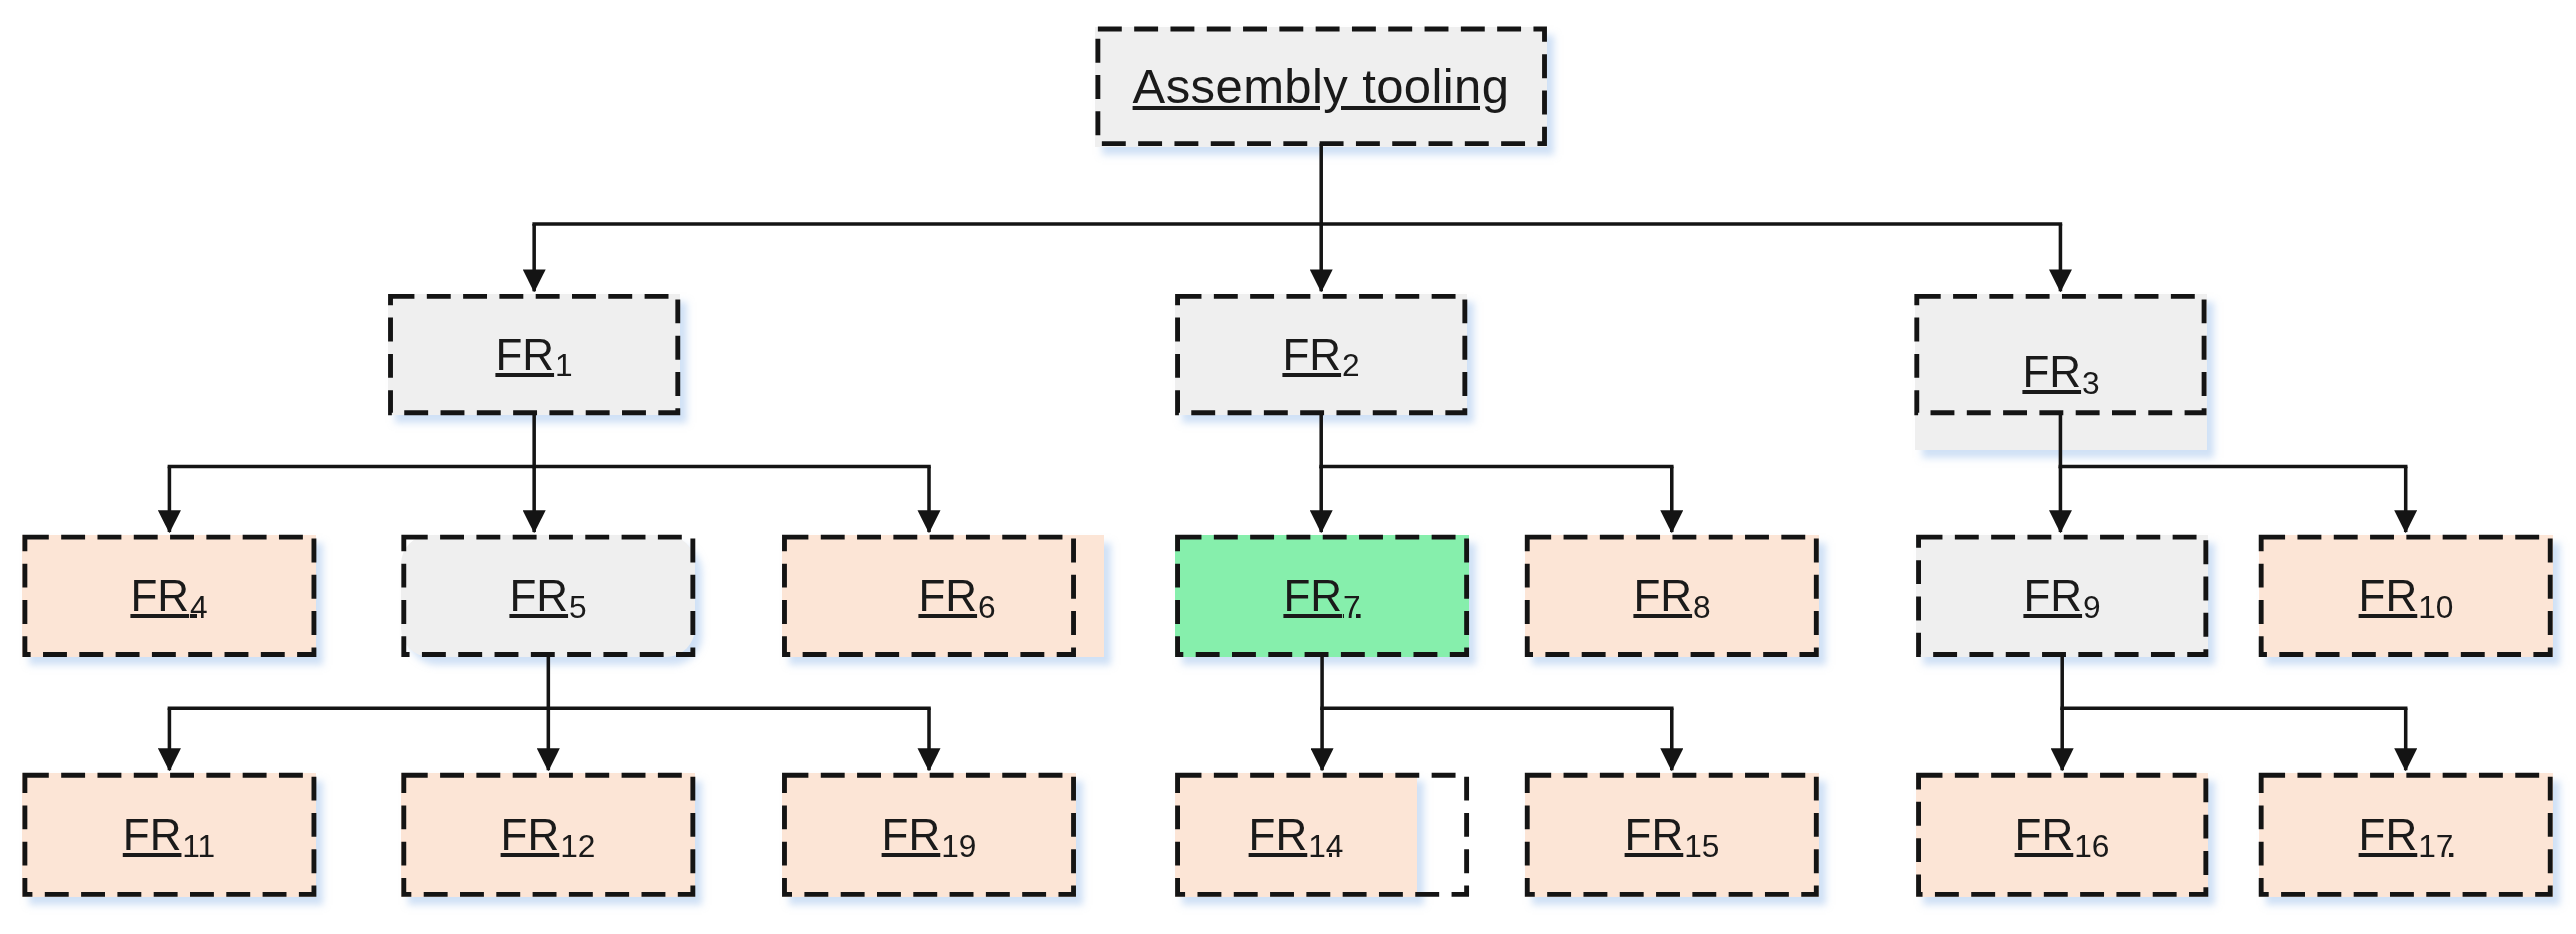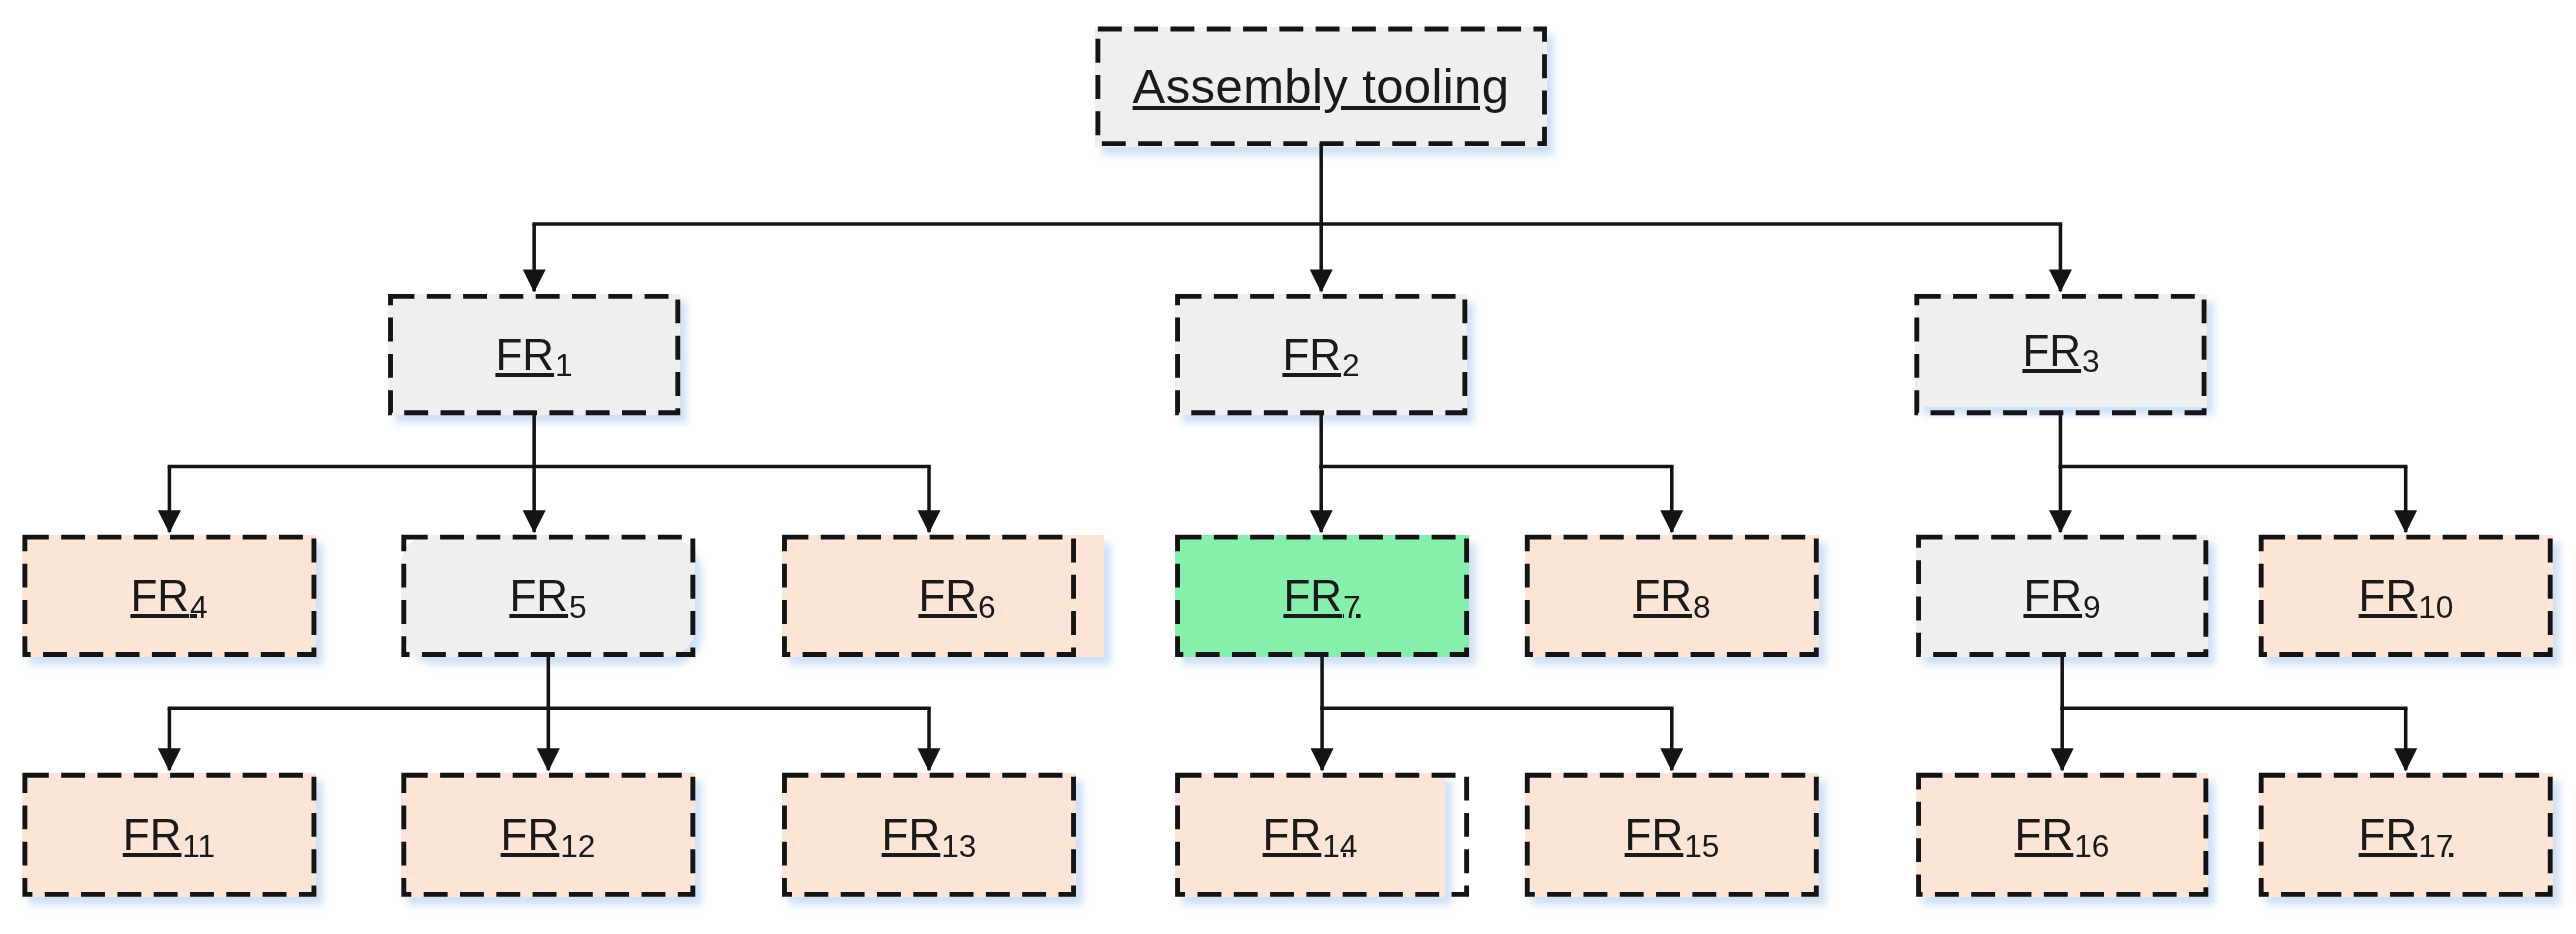--- a/index.html
+++ b/index.html
@@ -114,21 +114,21 @@
   </svg>
 <div class="node root" style="left: 1095px; top: 26.6px; width: 452px; height: 120px; background: rgb(239, 239, 239); box-shadow: rgba(161, 196, 238, 0.5) 7px 8px 7px; color: rgb(26, 26, 26);">
       <span class="lbl"><span>Assembly tooling</span></span>
     </div>
     <div class="node" style="left: 388px; top: 294px; width: 292px; height: 121px; background: rgb(239, 239, 239); box-shadow: rgba(161, 196, 238, 0.5) 7px 8px 7px; color: rgb(26, 26, 26);">
       <span class="lbl"><span>FR</span><span class="sub">1</span></span>
     </div>
     <div class="node" style="left: 1175px; top: 294px; width: 292px; height: 121px; background: rgb(239, 239, 239); box-shadow: rgba(161, 196, 238, 0.5) 7px 8px 7px; color: rgb(26, 26, 26);">
       <span class="lbl"><span>FR</span><span class="sub">2</span></span>
     </div>
-    <div class="node" style="left: 1915px; top: 294px; width: 292px; height: 113px; background: rgb(239, 239, 239); box-shadow: rgba(161, 196, 238, 0.5) 7px 8px 7px; color: rgb(26, 26, 26);">
+    <div class="node" style="left: 1915px; top: 294px; width: 292px; height: 156px; background: rgb(239, 239, 239); box-shadow: rgba(161, 196, 238, 0.5) 7px 8px 7px; color: rgb(26, 26, 26);">
       <span class="lbl"><span>FR</span><span class="sub">3</span></span>
     </div>
     <div class="node" style="left: 22px; top: 535px; width: 294px; height: 122px; background: rgb(252, 229, 214); box-shadow: rgba(161, 196, 238, 0.5) 7px 8px 7px; color: rgb(26, 26, 26);">
       <span class="lbl"><span>FR</span><span class="sub">4</span></span>
     </div>
     <div class="node" style="left: 401px; top: 535px; width: 294px; height: 122px; background: rgb(239, 239, 239); box-shadow: rgba(161, 196, 238, 0.5) 7px 8px 7px; color: rgb(26, 26, 26); border-radius: 29px;">
       <span class="lbl"><span>FR</span><span class="sub">5</span></span>
     </div>
     <div class="node" style="left: 782px; top: 535px; width: 294px; height: 122px; background: rgb(252, 229, 214); box-shadow: rgba(161, 196, 238, 0.5) 7px 8px 7px; color: rgb(26, 26, 26); padding-left: 28px;">
       <span class="lbl"><span>FR</span><span class="sub">6</span></span>
@@ -145,23 +145,23 @@
     <div class="node" style="left: 2259px; top: 535px; width: 294px; height: 122px; background: rgb(252, 229, 214); box-shadow: rgba(161, 196, 238, 0.5) 7px 8px 7px; color: rgb(26, 26, 26);">
       <span class="lbl"><span>FR</span><span class="sub">10</span></span>
     </div>
     <div class="node" style="left: 22px; top: 773px; width: 294px; height: 124px; background: rgb(252, 229, 214); box-shadow: rgba(161, 196, 238, 0.5) 7px 8px 7px; color: rgb(26, 26, 26);">
       <span class="lbl"><span>FR</span><span class="sub">11</span></span>
     </div>
     <div class="node" style="left: 401px; top: 773px; width: 294px; height: 124px; background: rgb(252, 229, 214); box-shadow: rgba(161, 196, 238, 0.5) 7px 8px 7px; color: rgb(26, 26, 26);">
       <span class="lbl"><span>FR</span><span class="sub">12</span></span>
     </div>
     <div class="node" style="left: 782px; top: 773px; width: 294px; height: 124px; background: rgb(252, 229, 214); box-shadow: rgba(161, 196, 238, 0.5) 7px 8px 7px; color: rgb(26, 26, 26);">
-      <span class="lbl"><span>FR</span><span class="sub">13</span></span>
+      <span class="lbl"><span>FR</span><span class="sub">19</span></span>
     </div>
-    <div class="node" style="left: 1175px; top: 773px; width: 270px; height: 124px; background: rgb(252, 229, 214); box-shadow: rgba(161, 196, 238, 0.5) 7px 8px 7px; color: rgb(26, 26, 26);">
+    <div class="node" style="left: 1175px; top: 773px; width: 242px; height: 124px; background: rgb(252, 229, 214); box-shadow: rgba(161, 196, 238, 0.5) 7px 8px 7px; color: rgb(26, 26, 26);">
       <span class="lbl"><span>FR</span><span class="sub">14</span></span>
     </div>
     <div class="node" style="left: 1525px; top: 773px; width: 294px; height: 124px; background: rgb(252, 229, 214); box-shadow: rgba(161, 196, 238, 0.5) 7px 8px 7px; color: rgb(26, 26, 26);">
       <span class="lbl"><span>FR</span><span class="sub">15</span></span>
     </div>
     <div class="node" style="left: 1916px; top: 773px; width: 292px; height: 124px; background: rgb(252, 229, 214); box-shadow: rgba(161, 196, 238, 0.5) 7px 8px 7px; color: rgb(26, 26, 26);">
       <span class="lbl"><span>FR</span><span class="sub">16</span></span>
     </div>
     <div class="node" style="left: 2259px; top: 773px; width: 294px; height: 124px; background: rgb(252, 229, 214); box-shadow: rgba(161, 196, 238, 0.5) 7px 8px 7px; color: rgb(26, 26, 26);">
       <span class="lbl"><span>FR</span><span class="sub">17</span></span>

